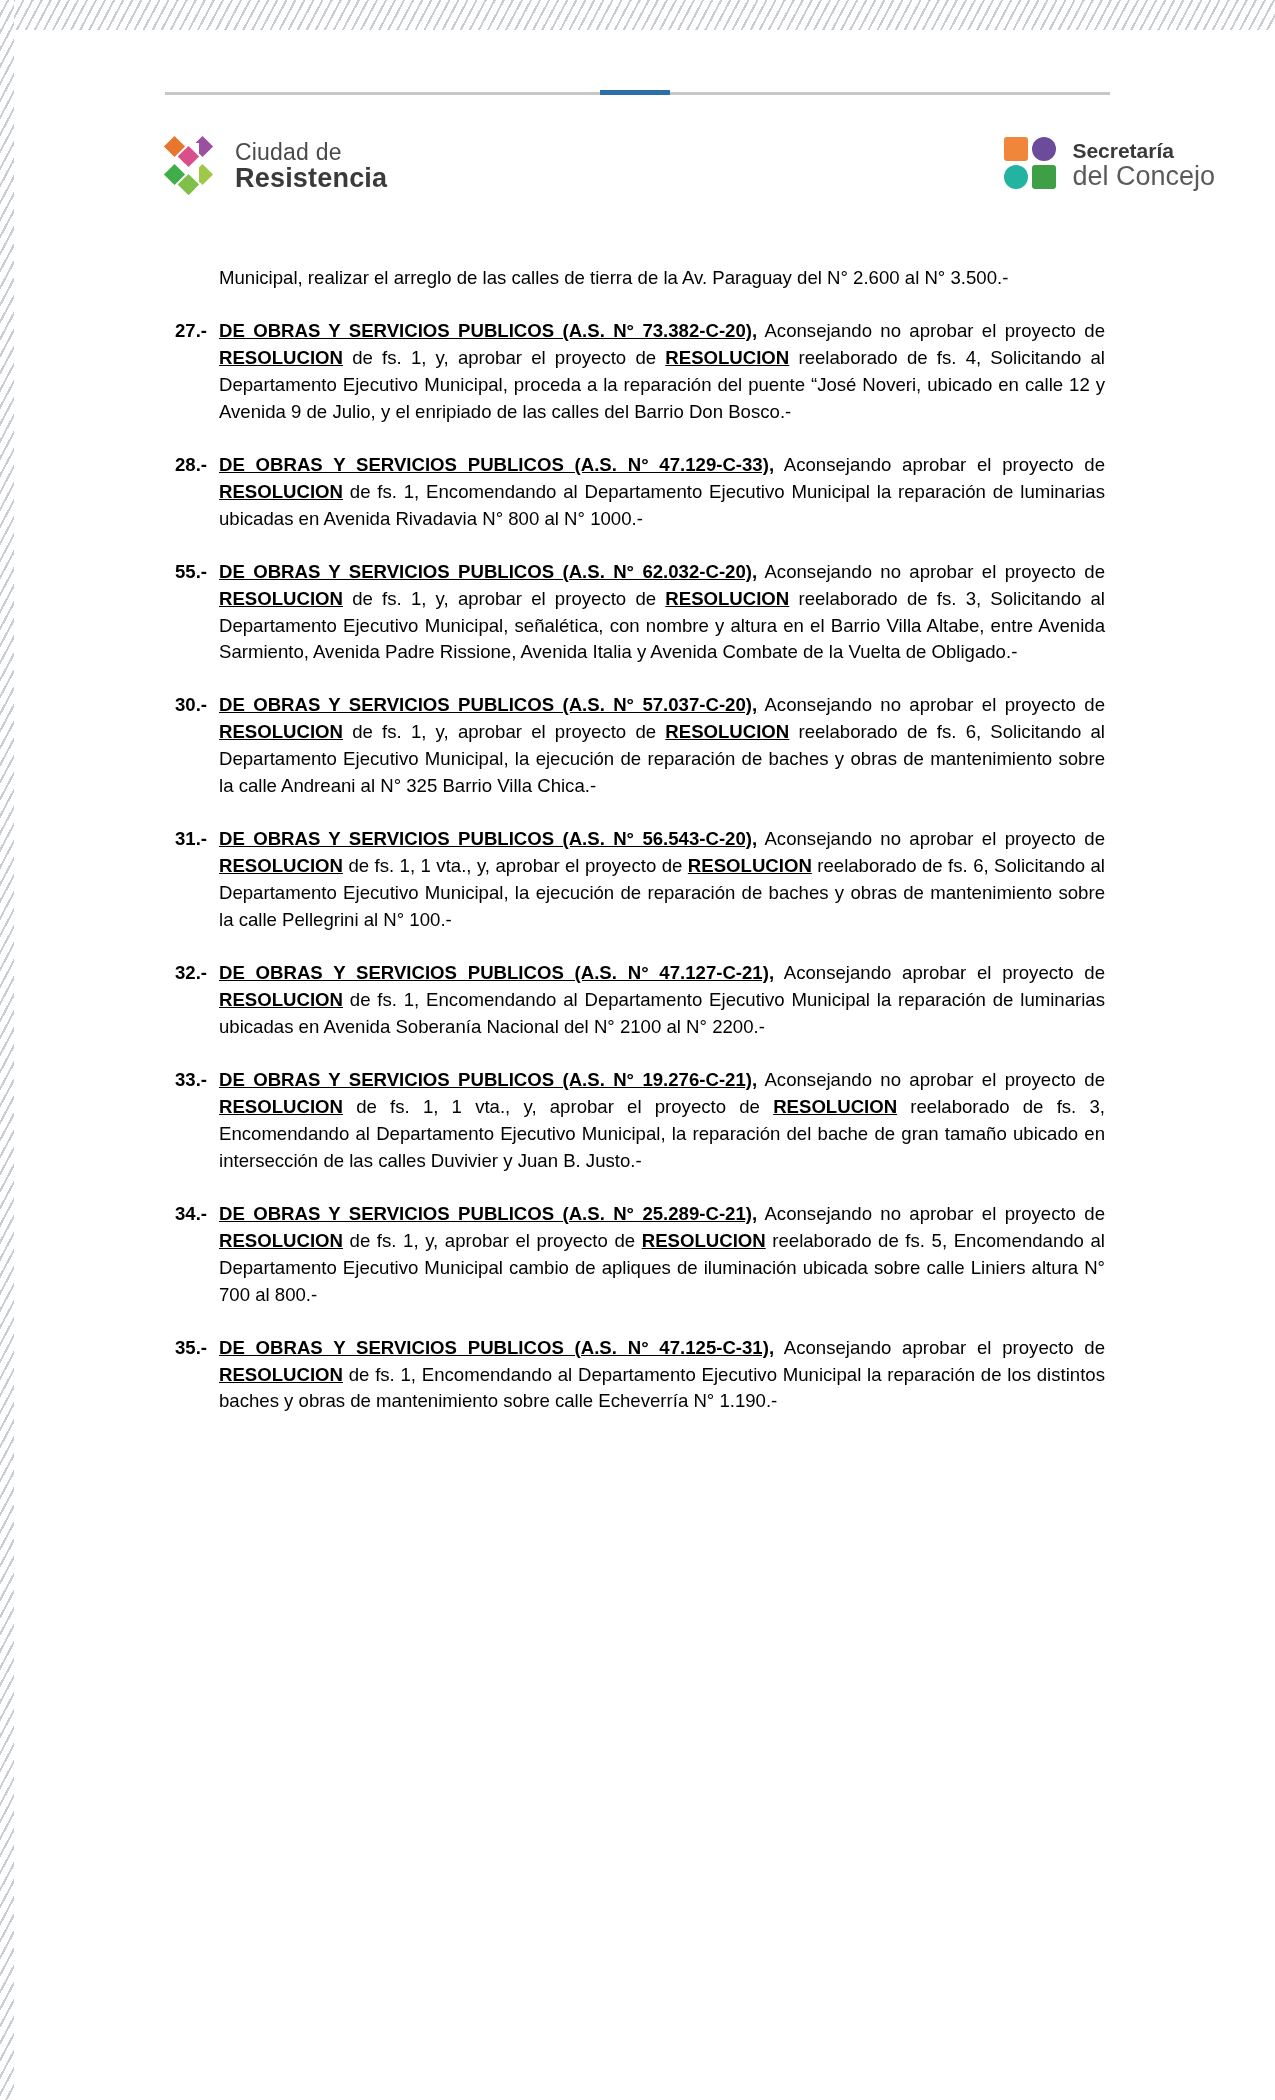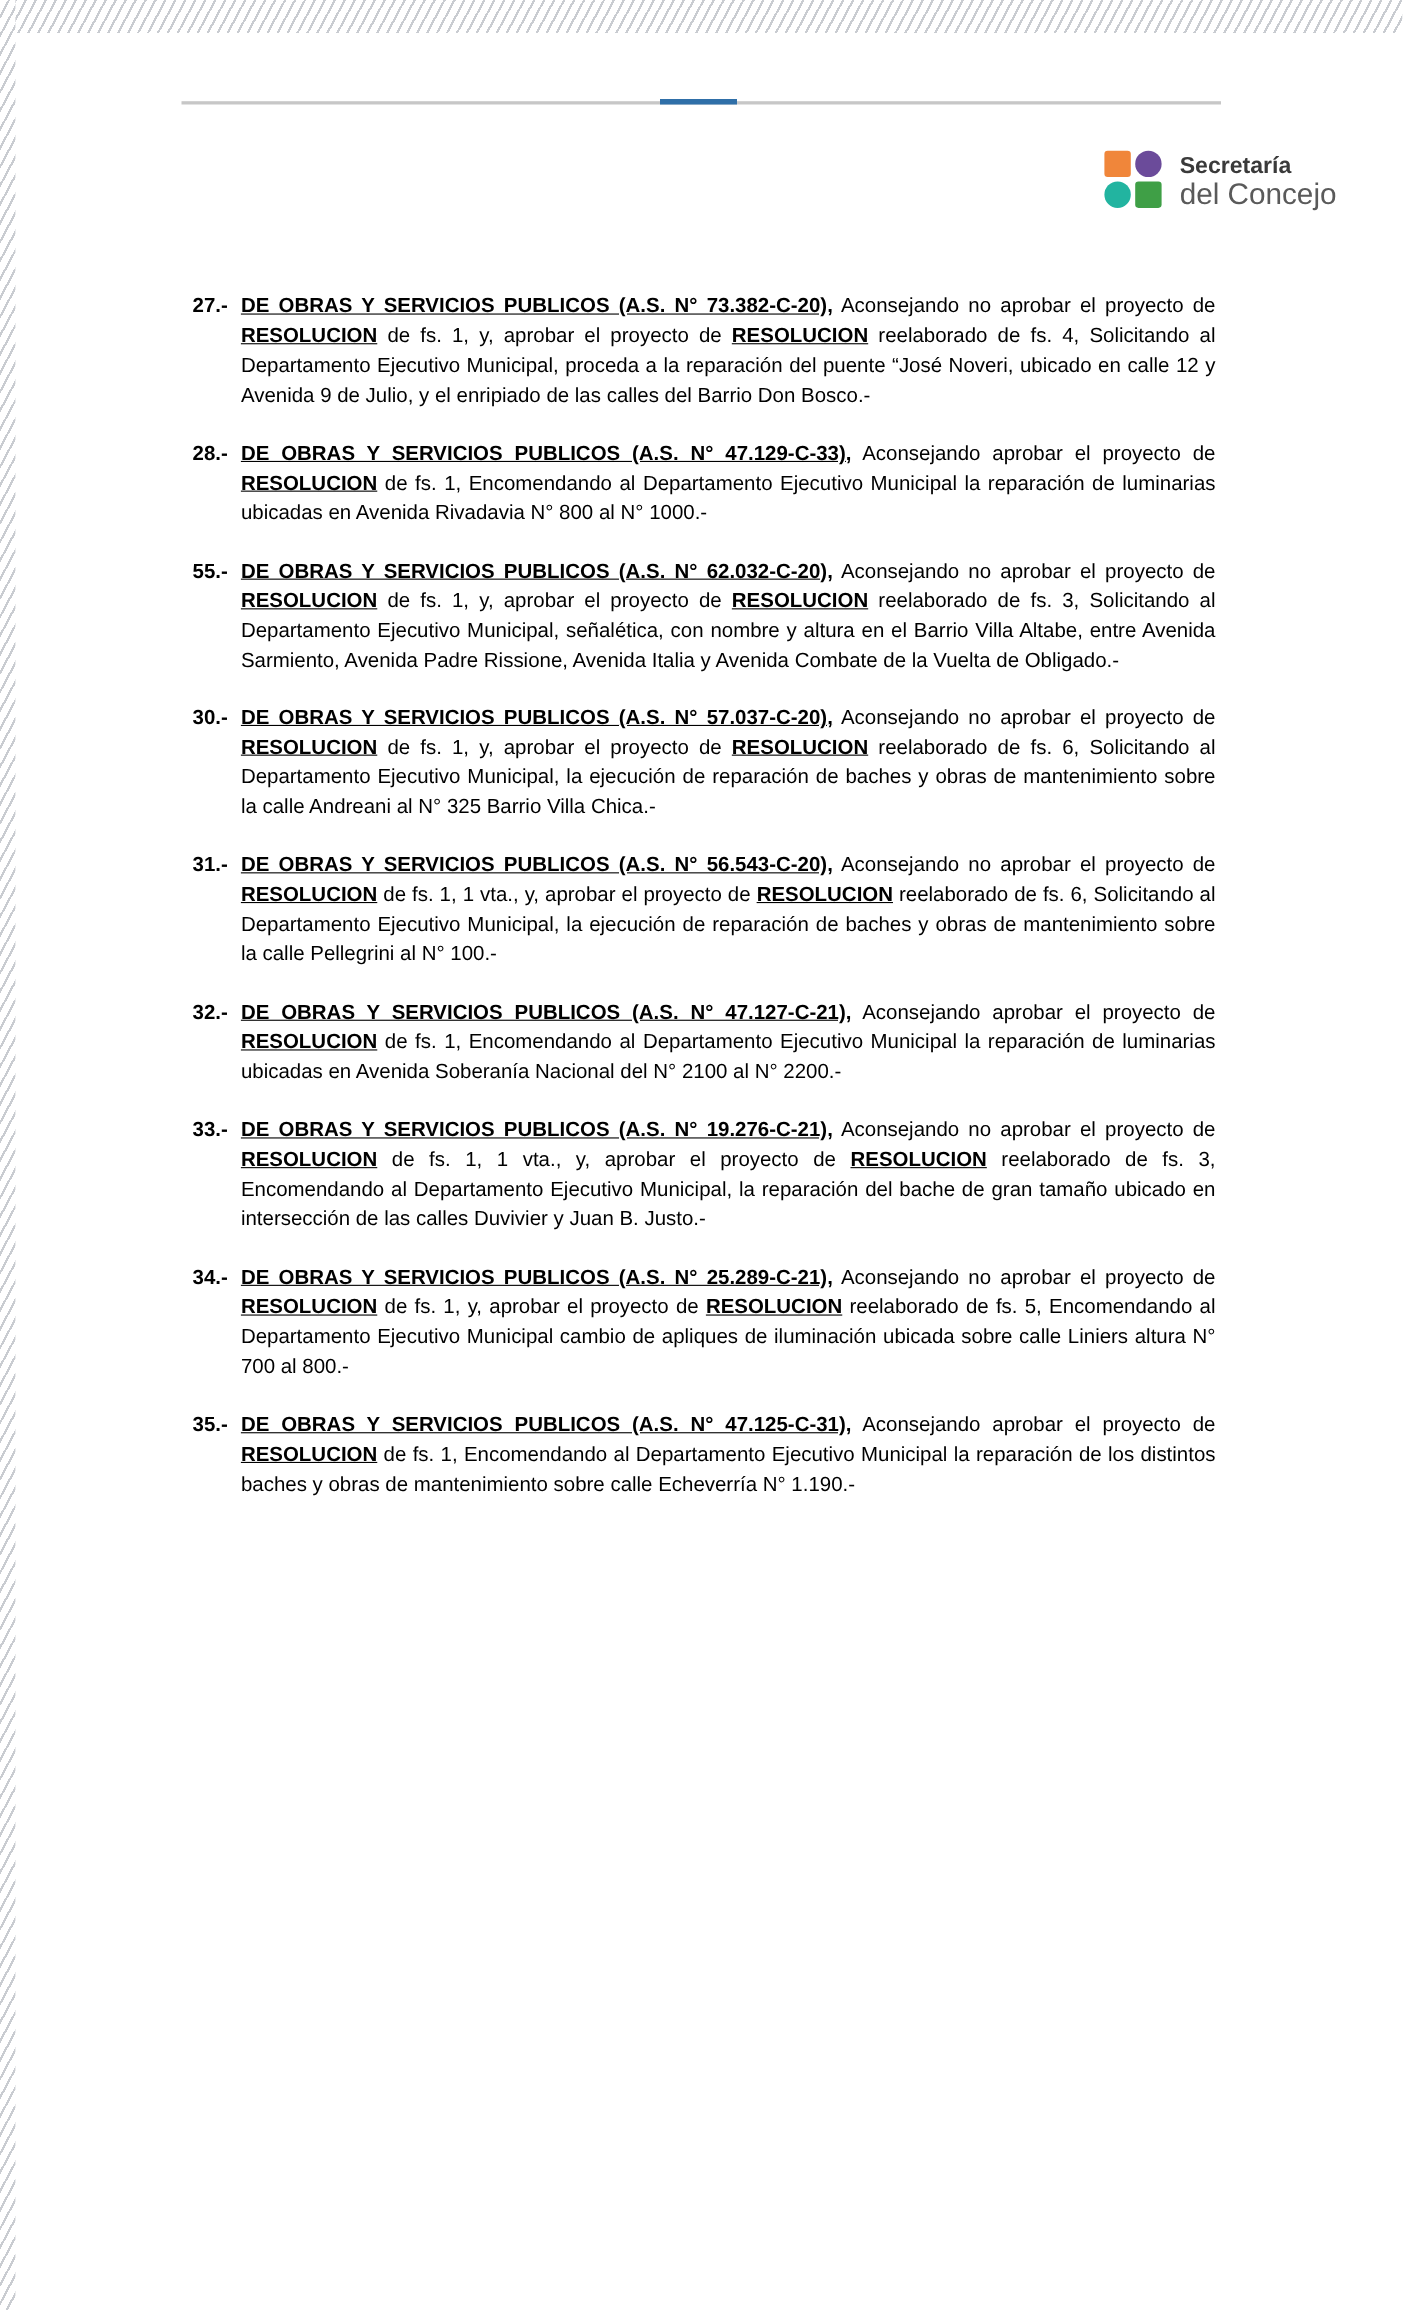--- a/index.html
+++ b/index.html
@@ -185,37 +185,55 @@
 <body>
 
 <div class="top-band"></div>
 <div class="left-strip"></div>
 
 <div class="header-rule"></div>
 <div class="header-rule-accent"></div>
 
 <div class="logos">
 
+  <div class="logo-left">
+    <div class="mark-res">
+      <div class="cw" style="left:2px;  top:4px;  background:#e8762c;"></div>
+      <div class="cw" style="left:16px; top:14px; background:#d94f8c;"></div>
+      <div class="cw" style="left:30px; top:4px;  background:#9b4fa0;"></div>
+      <div class="cw" style="left:2px;  top:32px; background:#3fae49;"></div>
+      <div class="cw" style="left:16px; top:42px; background:#7fbf4a;"></div>
+      <div class="cw" style="left:30px; top:32px; background:#9fc84a;"></div>
+      <div style="position:absolute;left:20px;top:8px;width:14px;height:46px;background:#ffffff;transform:skewX(0deg);"></div>
+      <div class="cw" style="left:16px; top:14px; background:#d94f8c;"></div>
+      <div class="cw" style="left:16px; top:42px; background:#7fbf4a;"></div>
+    </div>
+    <div class="logo-left-text">
+      <div class="l1">Ciudad de</div>
+      <div class="l2">Resistencia</div>
+    </div>
+  </div>
 
   <div class="logo-right">
     <div class="mark-sec">
       <i class="sq" style="left:0px;  top:0px;  background:#f0863a;"></i>
       <i class="ci" style="left:28px; top:0px;  background:#6b4b9a;"></i>
       <i class="ci" style="left:0px;  top:28px; background:#22b4a0;"></i>
       <i class="sq" style="left:28px; top:28px; background:#3f9f46;"></i>
     </div>
     <div class="logo-right-text">
       <div class="r1">Secretaría</div>
       <div class="r2">del Concejo</div>
     </div>
   </div>
 
 </div>
 
 <div class="content">
+  <p class="lead">Municipal, realizar el arreglo de las calles de tierra de la Av. Paraguay del N° 2.600 al N° 3.500.-</p>
   <div id="items-container">
       <div class="item">
         <div class="item-num">27.-</div>
         <div class="item-body"><span class="hdr">DE OBRAS Y SERVICIOS PUBLICOS (A.S. N° 73.382-C-20),</span><span> Aconsejando no aprobar el proyecto de </span><span class="ul">RESOLUCION</span><span> de fs. 1, y, aprobar el proyecto de </span><span class="ul">RESOLUCION</span><span> reelaborado de fs. 4, Solicitando al Departamento Ejecutivo Municipal, proceda a la reparación del puente “José Noveri, ubicado en calle 12 y Avenida 9 de Julio, y el enripiado de las calles del Barrio Don Bosco.-</span></div>
       </div>
       <div class="item">
         <div class="item-num">28.-</div>
         <div class="item-body"><span class="hdr">DE OBRAS Y SERVICIOS PUBLICOS (A.S. N° 47.129-C-33),</span><span> Aconsejando aprobar el proyecto de </span><span class="ul">RESOLUCION</span><span> de fs. 1, Encomendando al Departamento Ejecutivo Municipal la reparación de luminarias ubicadas en Avenida Rivadavia N° 800 al N° 1000.-</span></div>
       </div>
       <div class="item">

